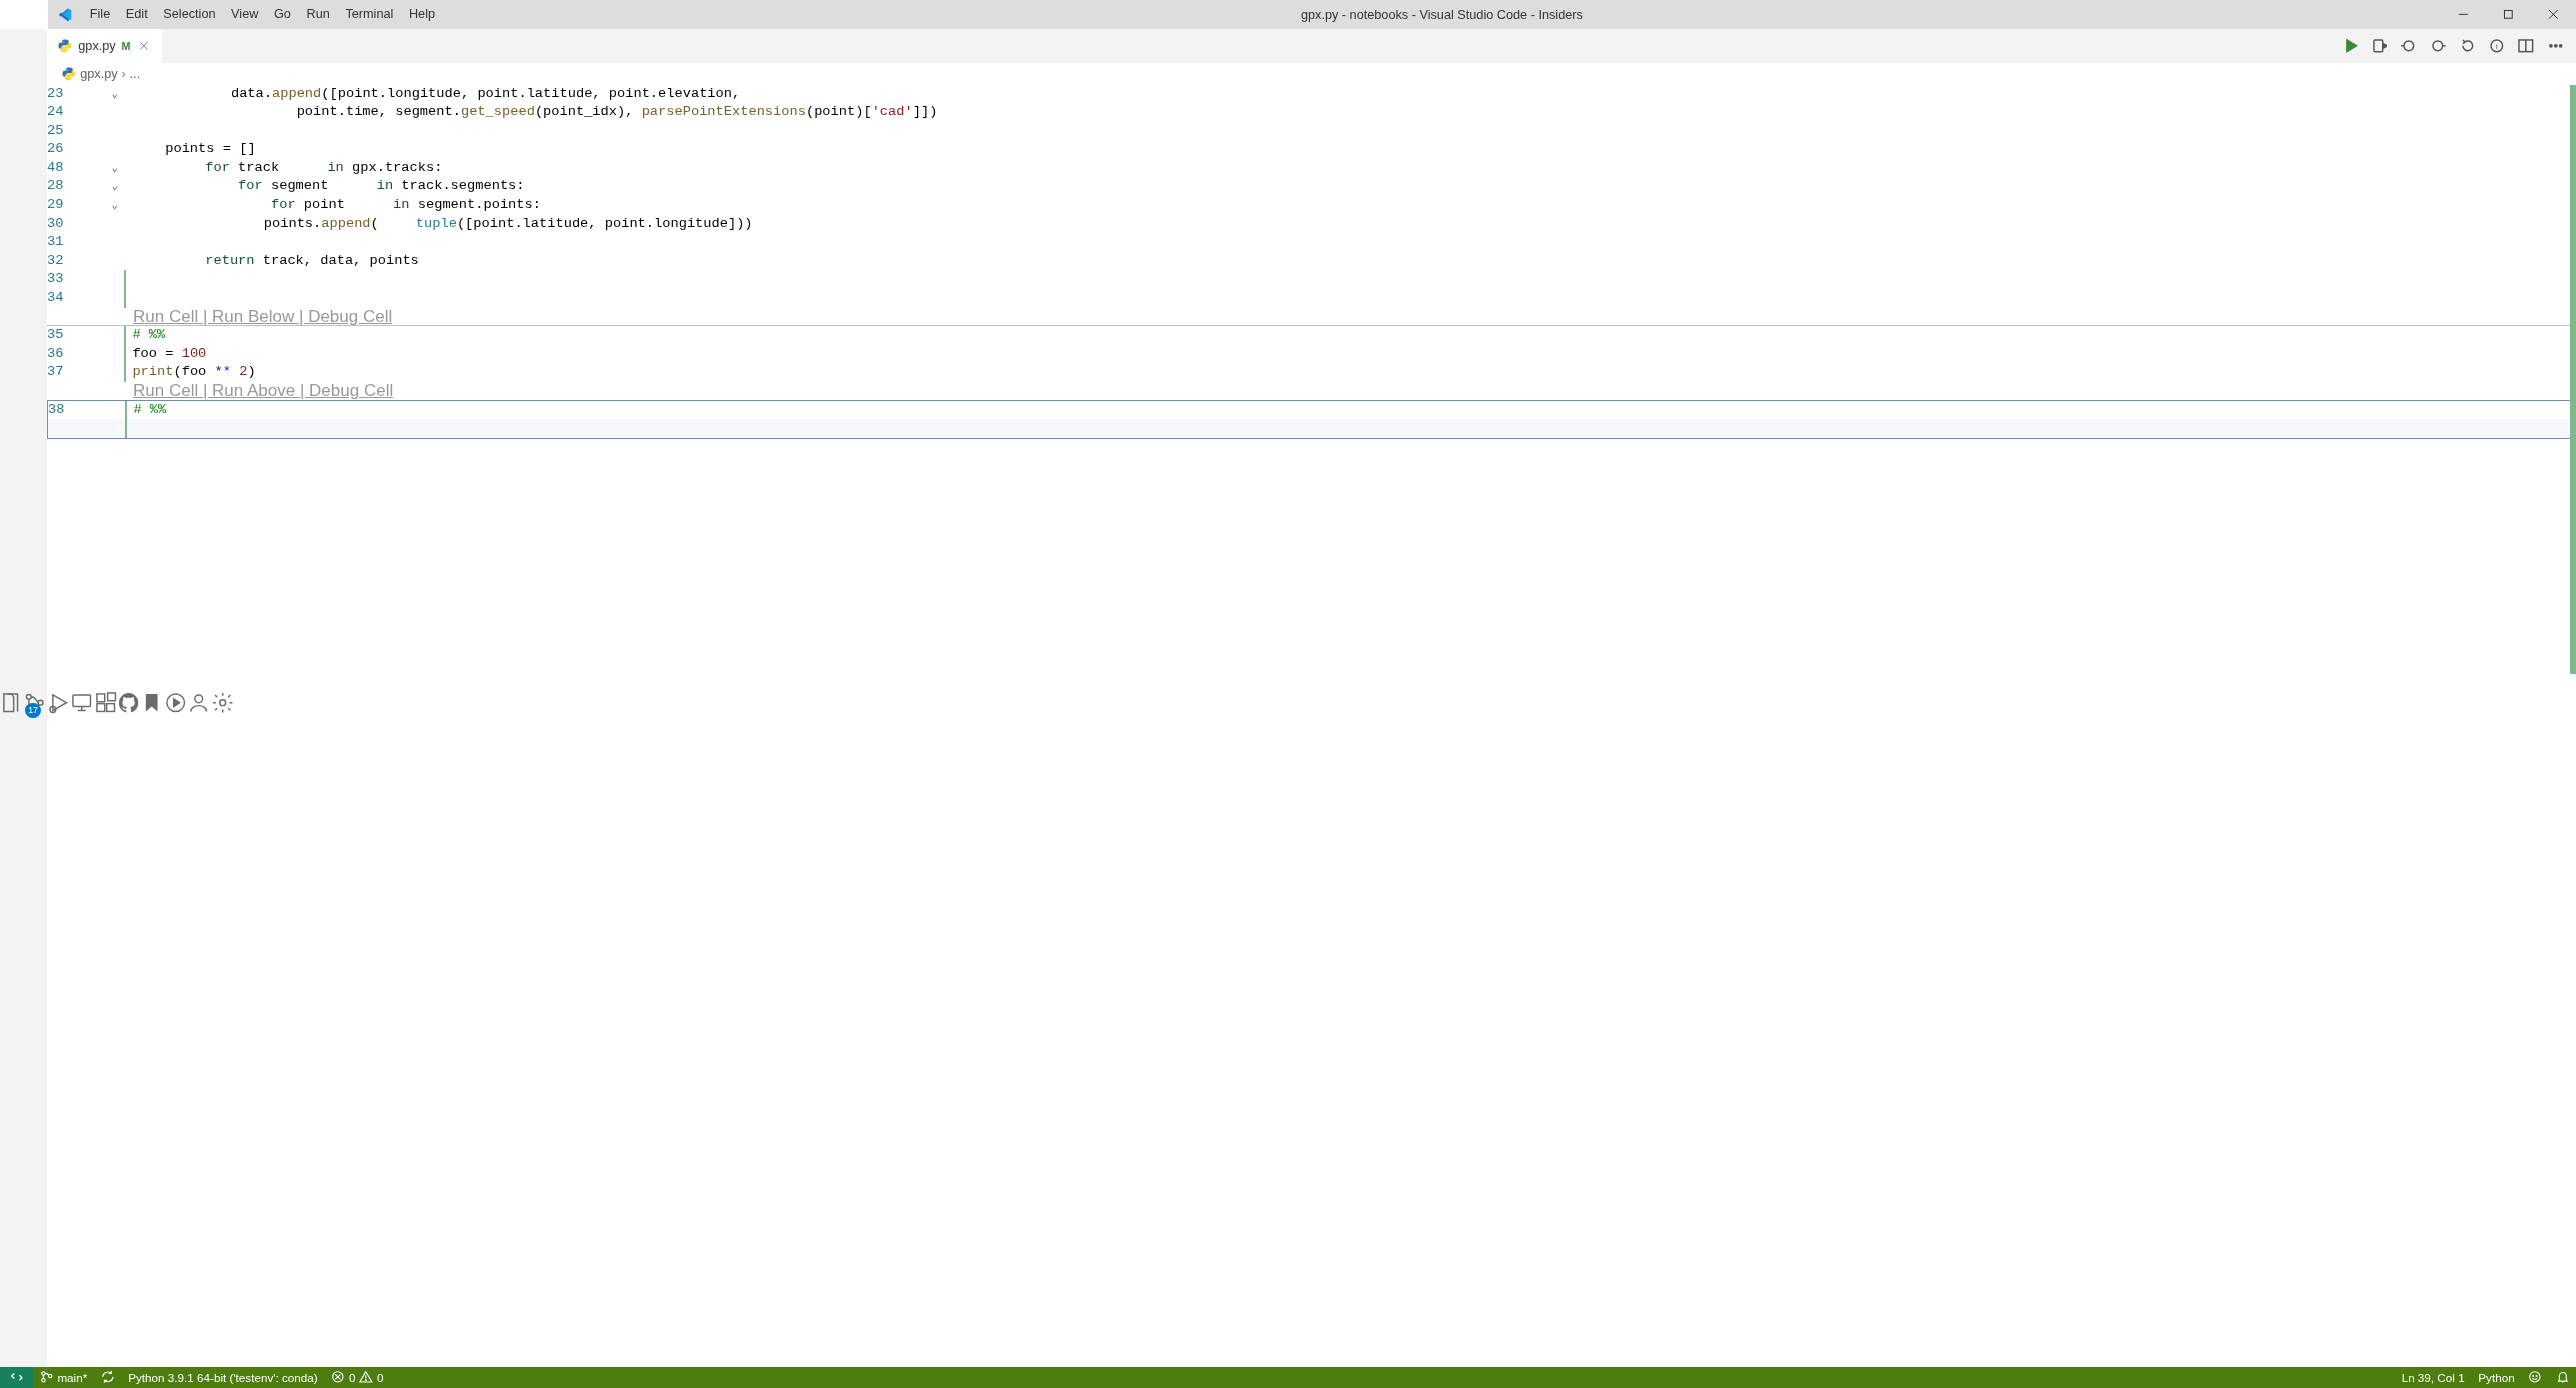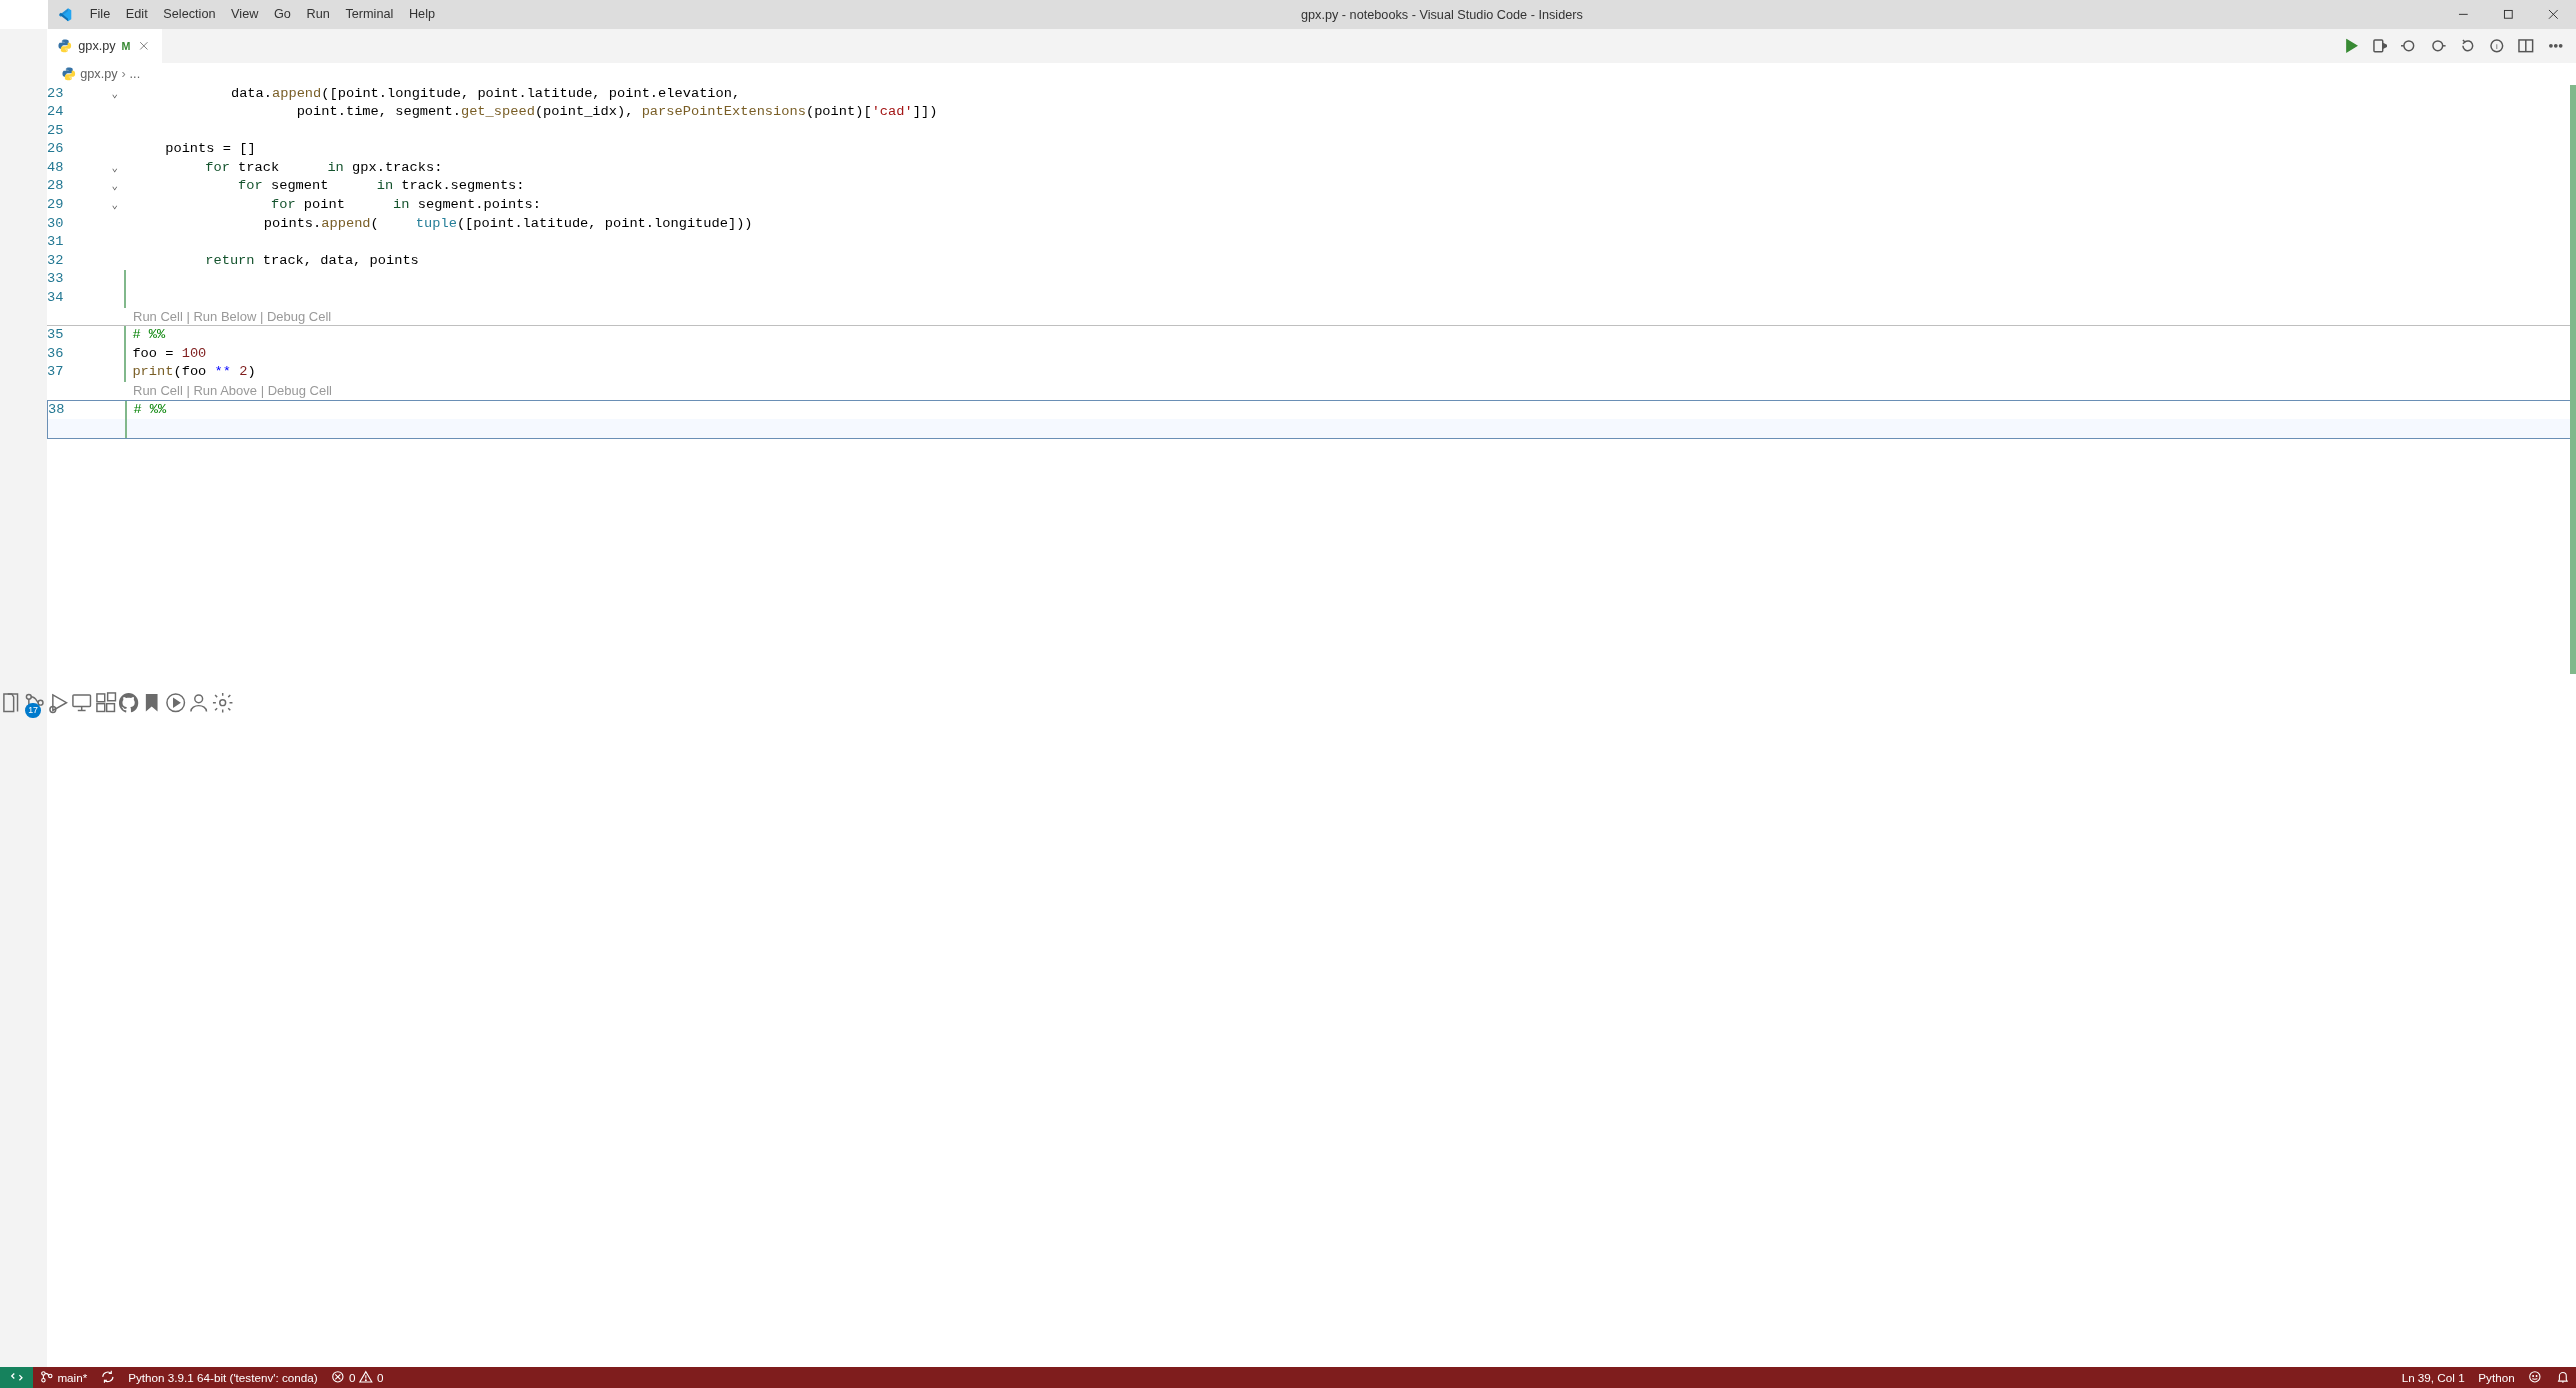--- a/index.html
+++ b/index.html
@@ -53,41 +53,41 @@
   .gutter { width: 59px; text-align: left; color: #237893; padding-right: 5.9px; user-select: none; position: relative; }
   .fold { width: 17.6px; color: #555; font-size: 10.7px; display: flex; align-items: center; justify-content: center; user-select: none; }
   .fold.vis::before { content: "⌄"; }
   .mod-bar { width: 2.9px; align-self: stretch; }
   .mod-bar.add { background: #81b88b; }
   .content { padding-left: 5.9px; flex: 1; }
   
   .code-line.active { background: #f5f9ff; }
   .code-line.active .gutter { color: #0b216f; }
   
-  .cell-lens { color: #999; font-family: "Segoe UI",Arial,sans-serif; font-size: 13px; padding-left: 86px; line-height: 17.6px; }
+  .cell-lens { color: #999; font-family: "Segoe UI",Arial,sans-serif; font-size: 17px; padding-left: 86px; line-height: 17.6px; text-decoration: underline; }
   .cell-sep { border-top: 1px solid #bfbfbf; }
   .cell-box { border: 1px solid #6a8fb5; }
   
   
   .tk-kw   { color: #0000ff; }
   .tk-ctrl { color: #14532d; margin-left: 40px; }
   .tk-func { color: #795e26; }
   .tk-builtin { color: #267f99; margin-left: 37px; }
   .tk-num  { color: #7f1d1d; }
   .tk-str  { color: #a31515; }
   .tk-comm { color: #008000; }
   .tk-op   { color: #000000; }
   .tk-plain{ color: #000000; }
   
   
   .scroll-strip { position: absolute; right: 0; top: 0; width: 13.7px; height: 100%; }
   .scroll-mark { position: absolute; right: 0; width: 5.9px; background: #81b88b; }
   
   
-  .statusbar { height: 21.5px; background: #7f1d1d; color: #ffffff; display: flex; align-items: center; font-size: 11.7px; }
+  .statusbar { height: 21.5px; background: #4d7c0f; color: #ffffff; display: flex; align-items: center; font-size: 11.7px; }
   .statusbar .remote { background: #16825d; width: 33px; height: 21.5px; display: flex; justify-content: center; align-items: center; }
   .statusbar .sb-item { padding: 0 6.8px; display: flex; align-items: center; gap: 3.9px; height: 21.5px; }
   .statusbar .spacer { flex: 1; }
   .statusbar svg { width: 13.7px; height: 13.7px; }
   
   
   .pyglyph { width:15.6px; height:15.6px; }
 </style>
 </head>
 <body>

